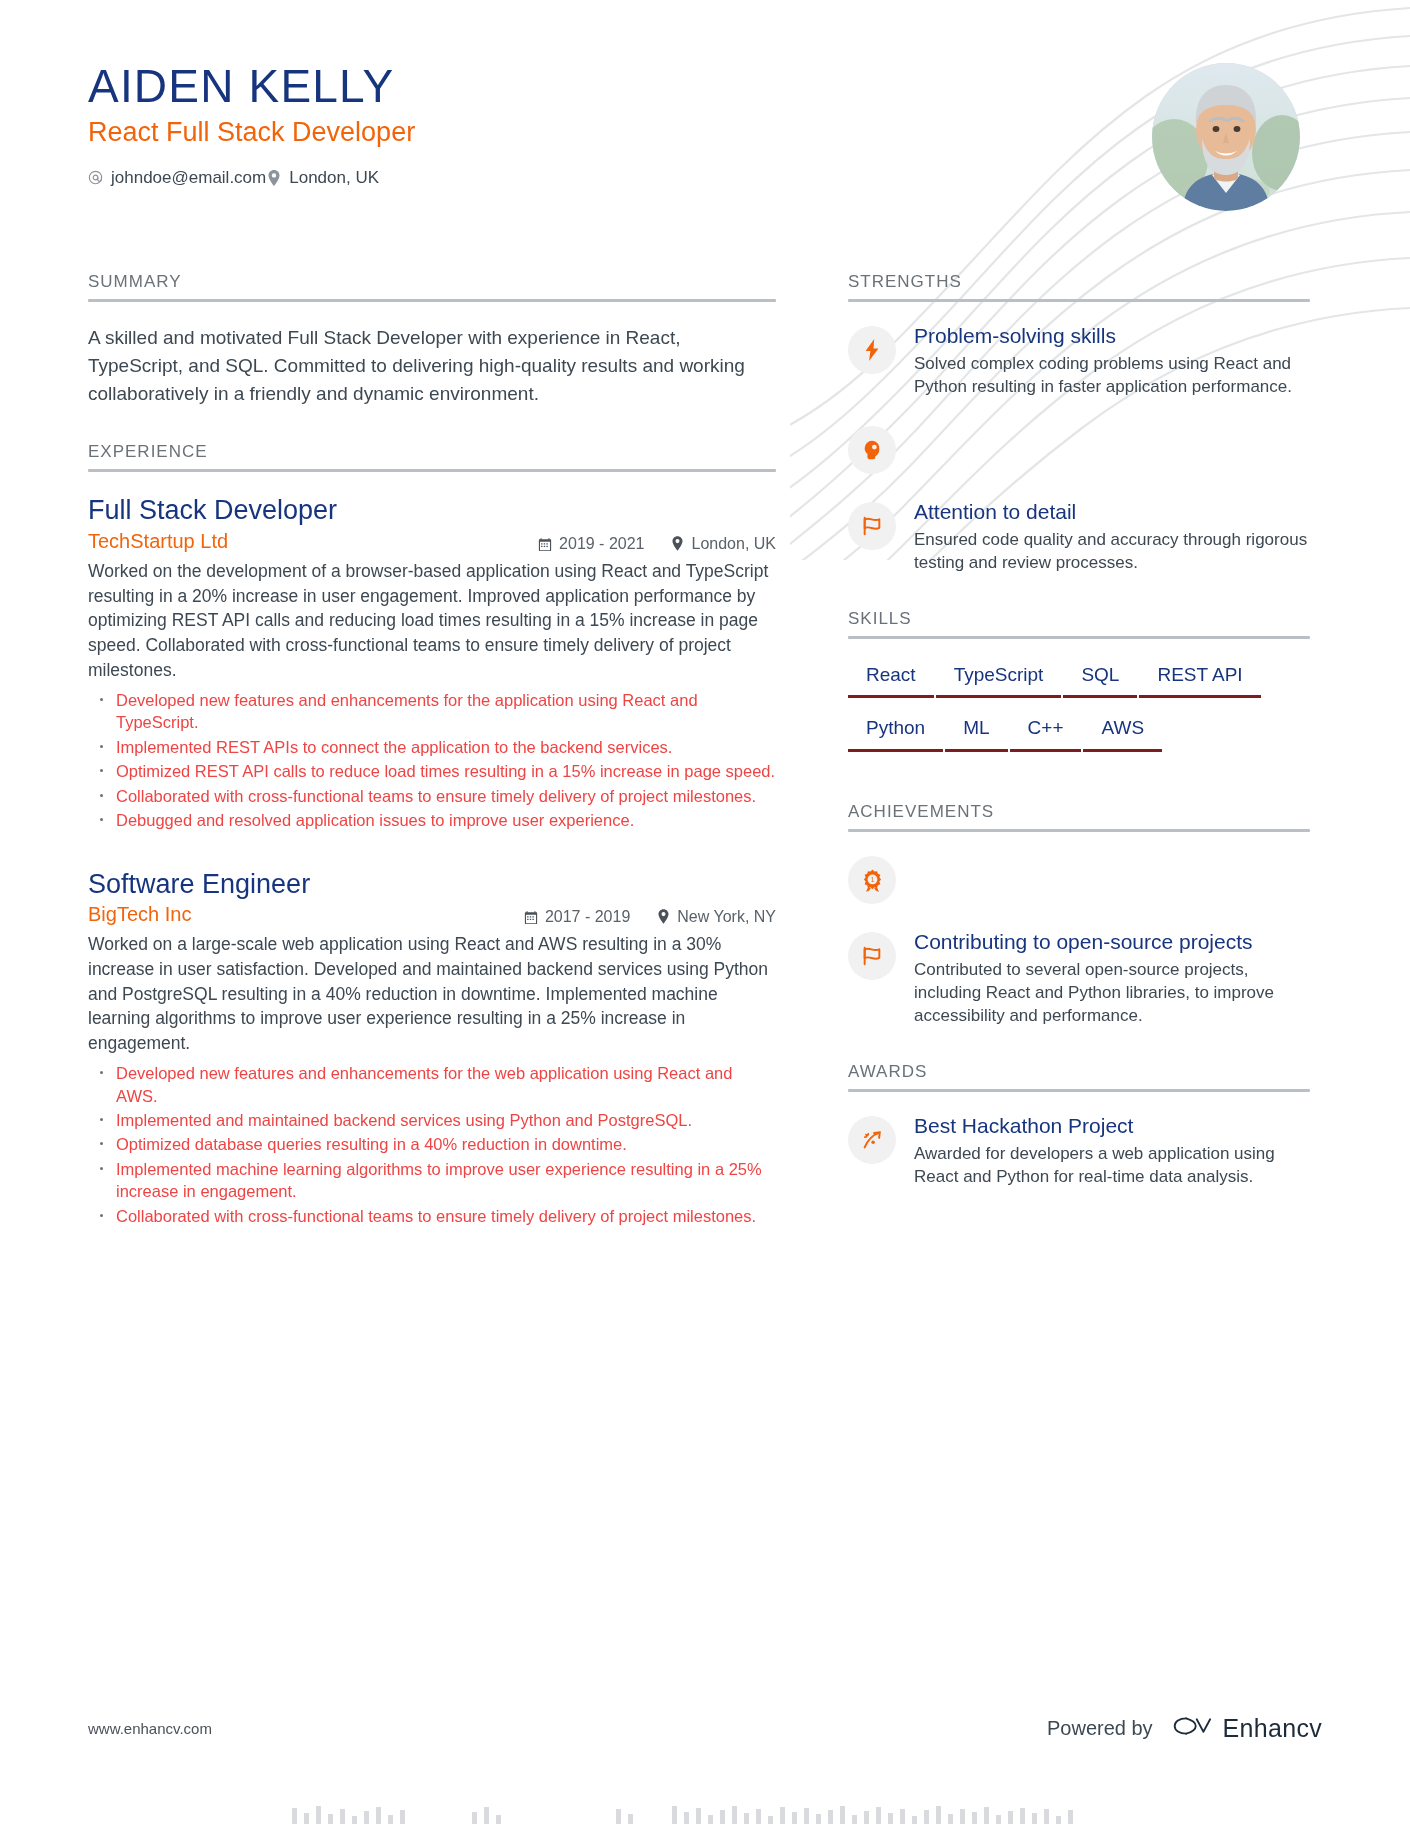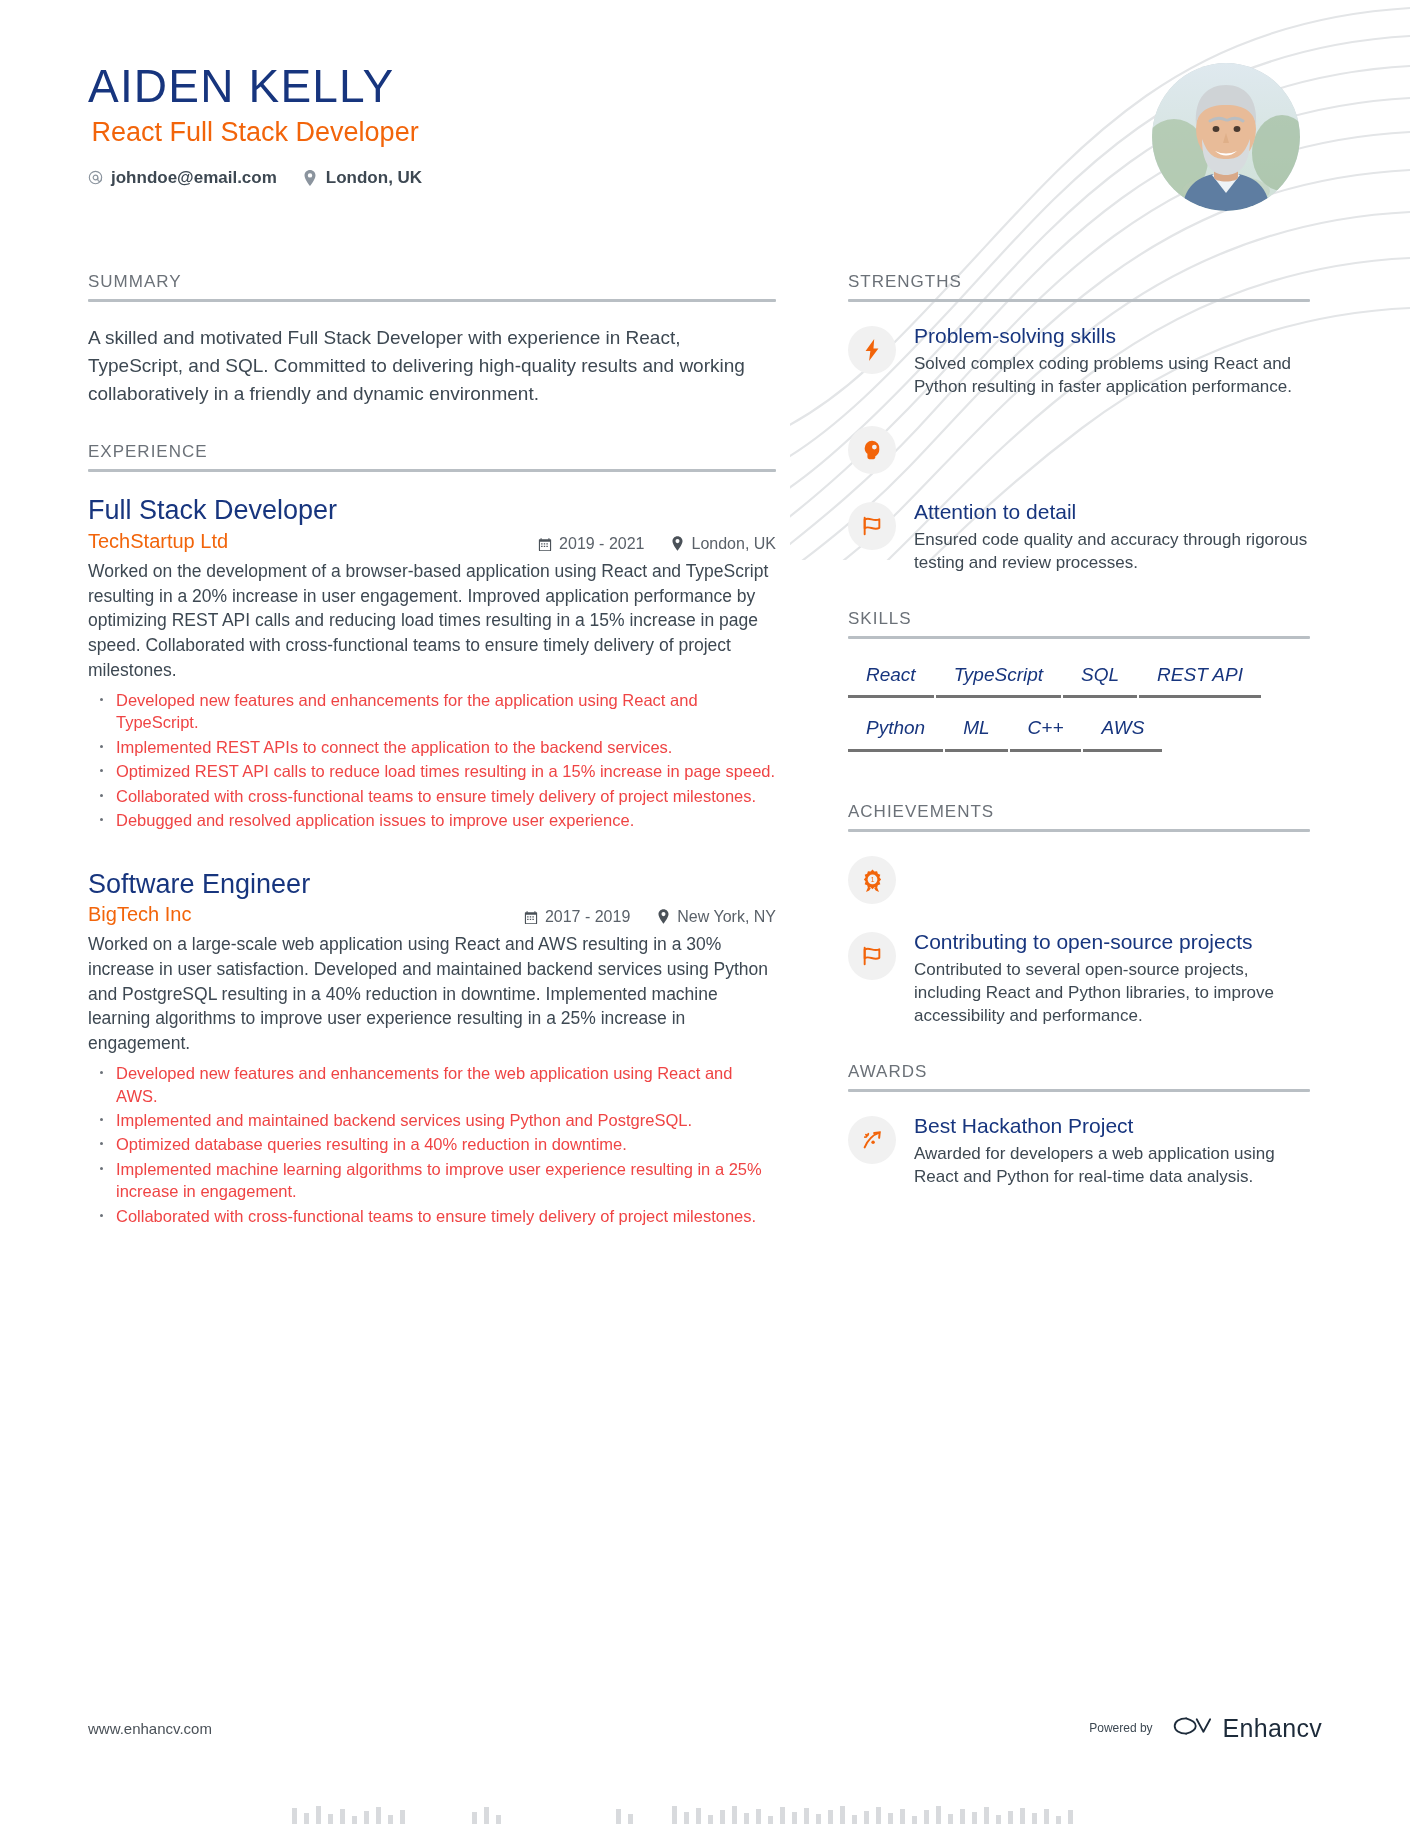--- a/index.html
+++ b/index.html
@@ -21,21 +21,21 @@
 
   
   .header{position:absolute;left:88px;top:62px;z-index:3;}
   .name{
     font-size:46px;letter-spacing:1.2px;color:#17357e;font-weight:400;
     line-height:1.06;margin:0;white-space:nowrap;
   }
   .role{
     font-size:27px;color:#f2640a;font-weight:400;margin-top:6px;line-height:1.15;text-align:center;
   }
-  .contacts{display:flex;align-items:flex-start;gap:26px;margin-top:20px;font-weight:bold;}
+  .contacts{display:flex;align-items:flex-start;margin-top:20px;}
   .contact{display:flex;align-items:center;gap:8px;font-size:17px;color:#3d4852;}
   .contact .ic{display:inline-flex;width:15px;height:16px;align-items:center;justify-content:center;color:#8b949e;}
 
   
   .photo{
     position:absolute;right:110px;top:63px;width:148px;height:148px;border-radius:50%;
     overflow:hidden;z-index:4;background:#cfd8dc;
   }
 
   
@@ -77,33 +77,32 @@
     display:flex;align-items:center;justify-content:center;color:#f2640a;margin-top:2px;
   }
   .rbody{flex:1 1 auto;min-width:0;}
   .rtitle{font-size:21px;color:#17357e;line-height:1.18;margin-bottom:3px;}
   .rdesc{font-size:17px;line-height:1.37;color:#3d4852;}
 
   
   .skills{display:flex;flex-wrap:wrap;gap:0px 2px;}
   .chip{
     font-size:19px;color:#17357e;padding:2px 18px 9px 18px;
-    border-bottom:3px solid #737373;margin-bottom:16px;line-height:1.25;
+    border-bottom:3px solid #7f1d1d;margin-bottom:16px;line-height:1.25;
     white-space:nowrap;
-    font-style:italic;
   }
 
   
   .footer{
     position:absolute;left:88px;right:88px;bottom:82px;display:flex;
     align-items:center;justify-content:space-between;z-index:3;
   }
   .site{font-size:15px;color:#4a5158;}
   .powered{display:flex;align-items:center;gap:14px;}
-  .powered-label{font-size:12px;color:#3d4852;}
+  .powered-label{font-size:20px;color:#3d4852;}
   .brand{display:flex;align-items:center;gap:10px;}
   .brand-name{font-size:25px;color:#1d2b3a;letter-spacing:.3px;}
 </style>
 </head>
 <body>
 
 <div class="page">
 
   <svg class="waves" viewBox="0 0 620 560" preserveAspectRatio="none">
     <g fill="none" stroke="#e3e5e7" stroke-width="2.2">

